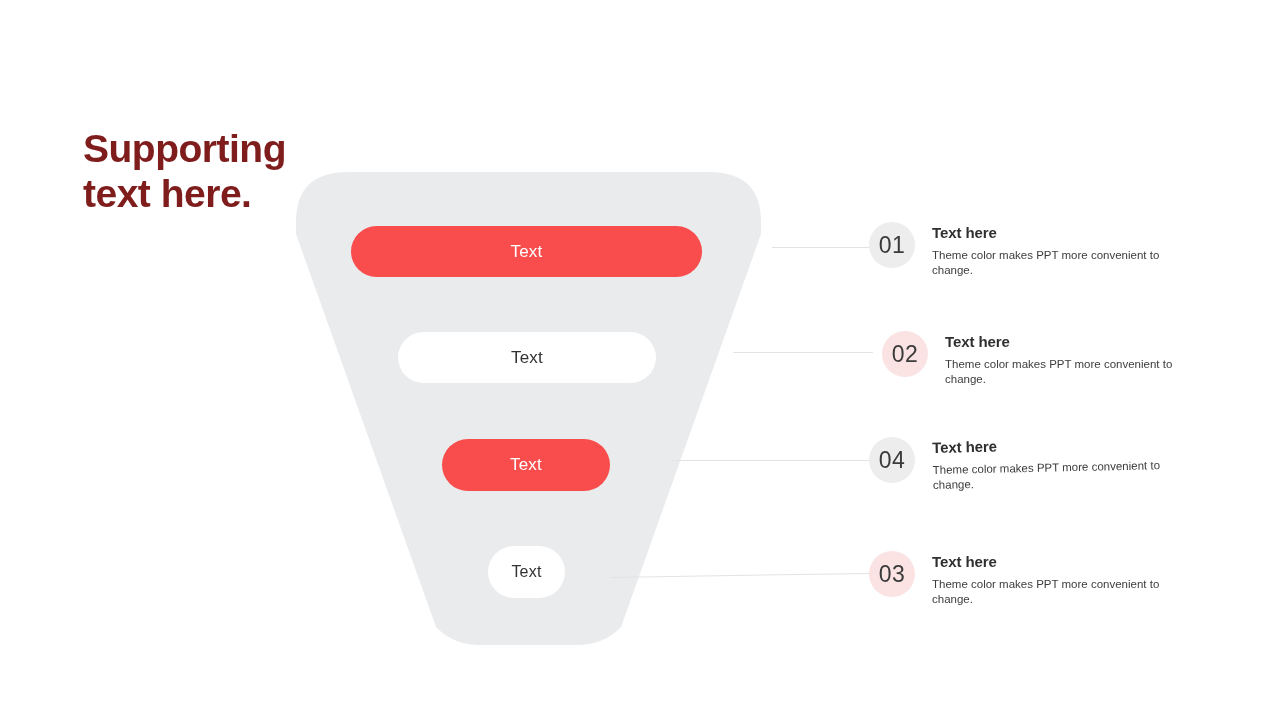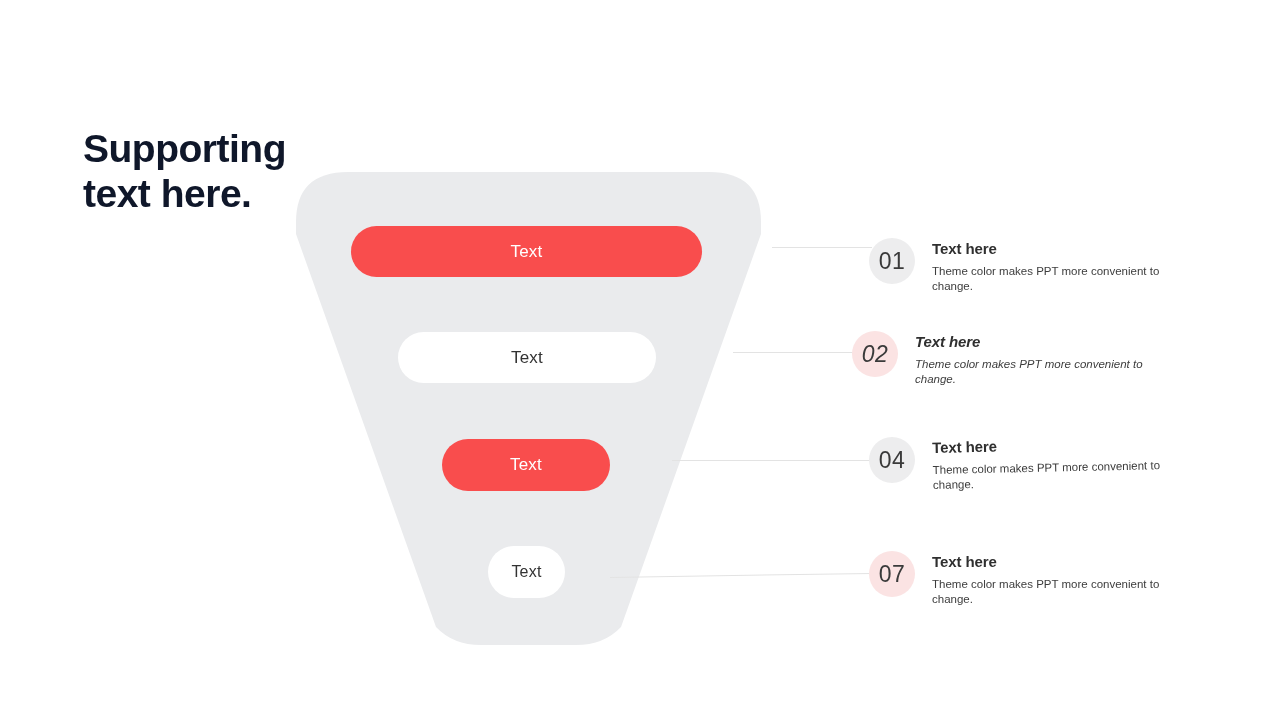--- a/index.html
+++ b/index.html
@@ -23,21 +23,21 @@
 
   
   .title {
     position: absolute;
     left: 83px;
     top: 126px;
     width: 320px;
     font-size: 39px;
     line-height: 45px;
     font-weight: bold;
-    color: #0f172a;
+    color: #7f1d1d;
     letter-spacing: -0.5px;
     white-space: pre-line;
   }
 
   
   .funnel-wrap {
     position: absolute;
     left: 296px;
     top: 172px;
     width: 465px;
@@ -81,22 +81,22 @@
   .conn-2 { left: 733px; top: 352px; width: 140px; }
   .conn-3 { left: 672px; top: 460px; width: 200px; }
   .conn-4 { left: 610px; top: 577px; width: 262px; transform: rotate(-0.9deg); }
 
   
   .item {
     position: absolute;
     display: flex;
     align-items: flex-start;
   }
-  .item-1 { left: 869px; top: 222px; margin-top: 16px; }
-  .item-2 { left: 852px; top: 331px; font-style: italic; }
+  .item-1 { left: 869px; top: 222px; }
+  .item-2 { left: 882px; top: 331px; }
   .item-3 { left: 869px; top: 437px; }
   .item-4 { left: 869px; top: 551px; }
 
   .num-circle {
     flex: 0 0 auto;
     width: 46px;
     height: 46px;
     border-radius: 50%;
     display: flex;
     align-items: center;
@@ -190,20 +190,20 @@
 
   <div class="item item-3">
     <div class="num-circle num-gray">04</div>
     <div class="item-text">
       <div class="item-heading">Text here</div>
       <div class="item-body">Theme  color makes PPT more convenient to change.</div>
     </div>
   </div>
 
   <div class="item item-4">
-    <div class="num-circle num-pink">07</div>
+    <div class="num-circle num-pink">03</div>
     <div class="item-text">
       <div class="item-heading">Text here</div>
       <div class="item-body">Theme  color makes PPT more convenient to change.</div>
     </div>
   </div>
 
 </div>
 
 </body></html>

